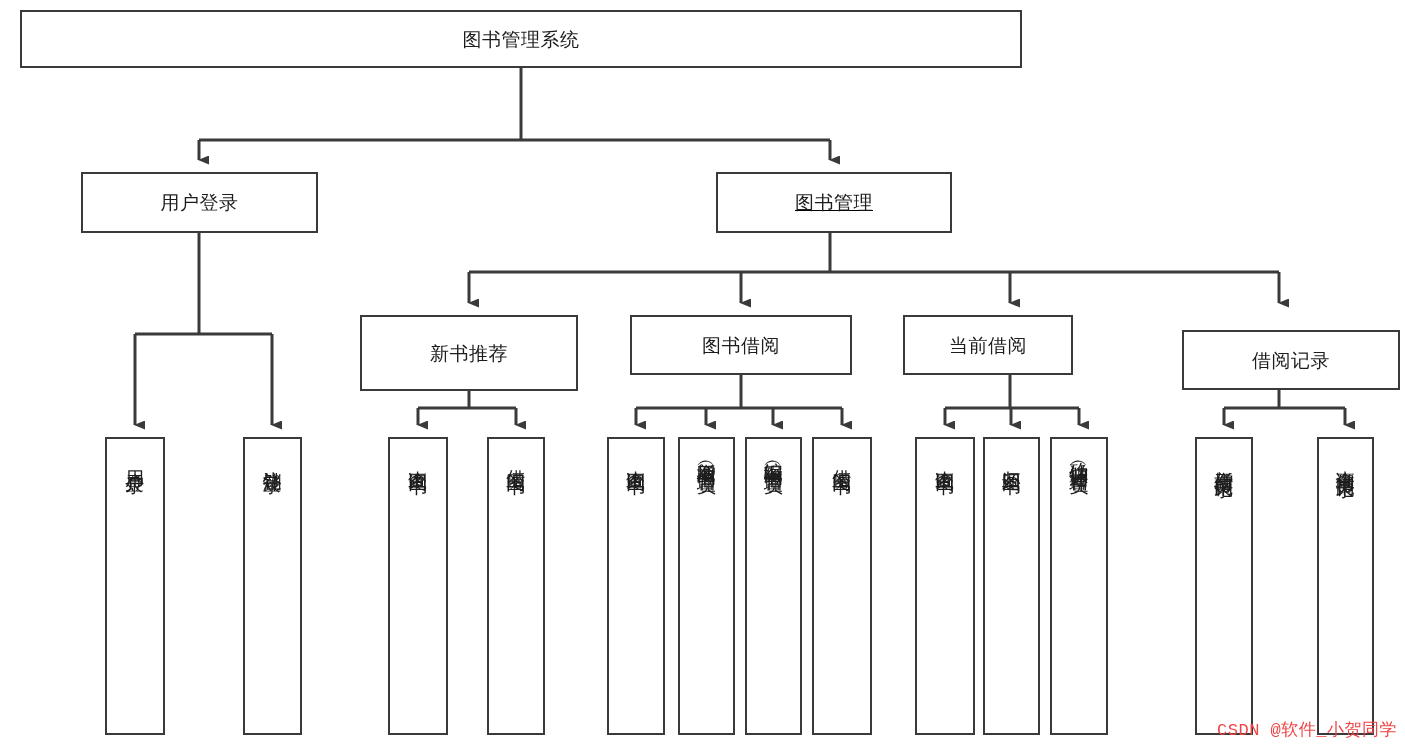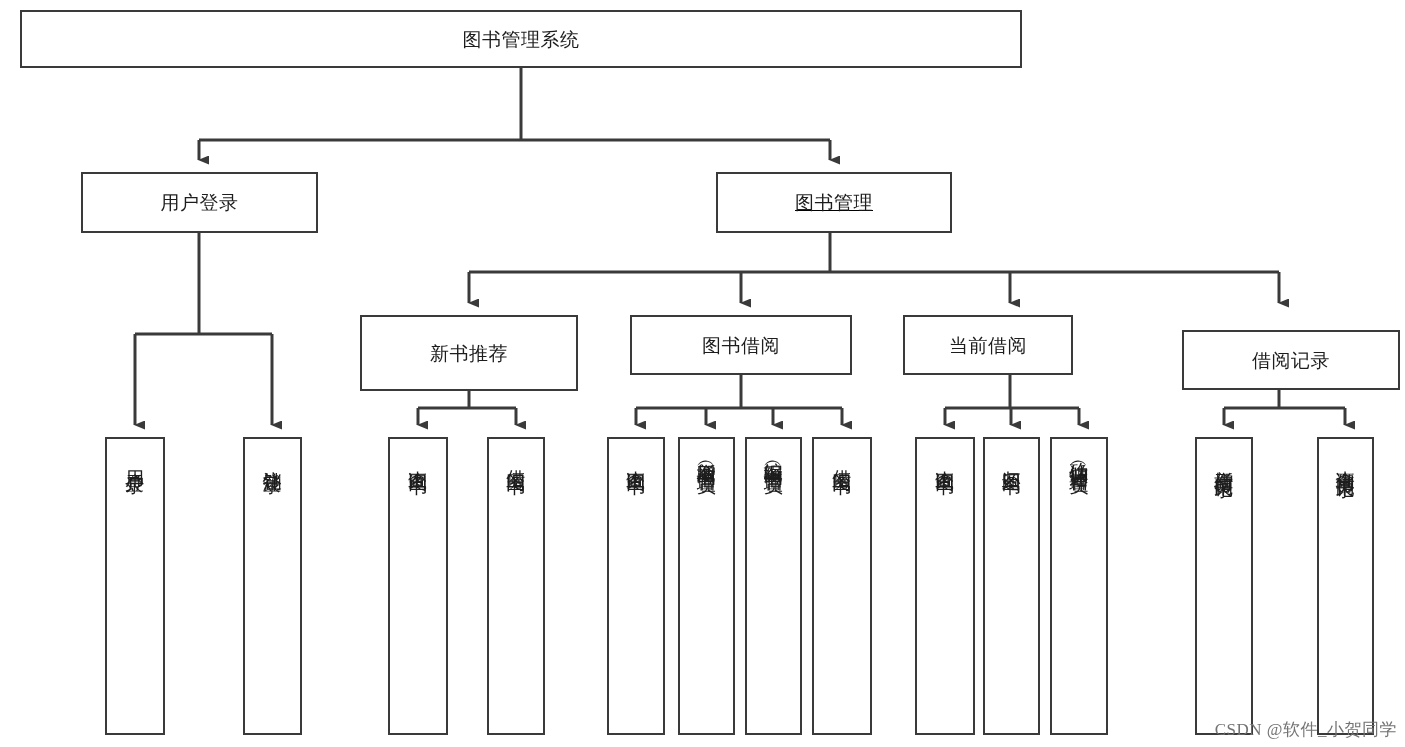--- a/index.html
+++ b/index.html
@@ -54,25 +54,25 @@
     font-size: 19px;
     line-height: 1.45;
     letter-spacing: 2px;
     white-space: normal;
   }
   #watermark {
     position: absolute;
     right: 8px;
     bottom: 6px;
     font-size: 17px;
-    color: #737373;
+    color: #ef4444;
     letter-spacing: 0.5px;
     z-index: 5;
     white-space: nowrap;
-    font-family: Liberation Serif, serif;
+    font-family: Liberation Mono, monospace;
   }
 </style>
 </head>
 <body>
 
 <div id="diagram-root">
 
   <svg id="diagram-svg" viewBox="0 0 1405 747" xmlns="http://www.w3.org/2000/svg">
     <defs>
       <marker id="arrowhead" markerWidth="9" markerHeight="11" refX="4.5" refY="10" orient="auto" markerUnits="userSpaceOnUse">

